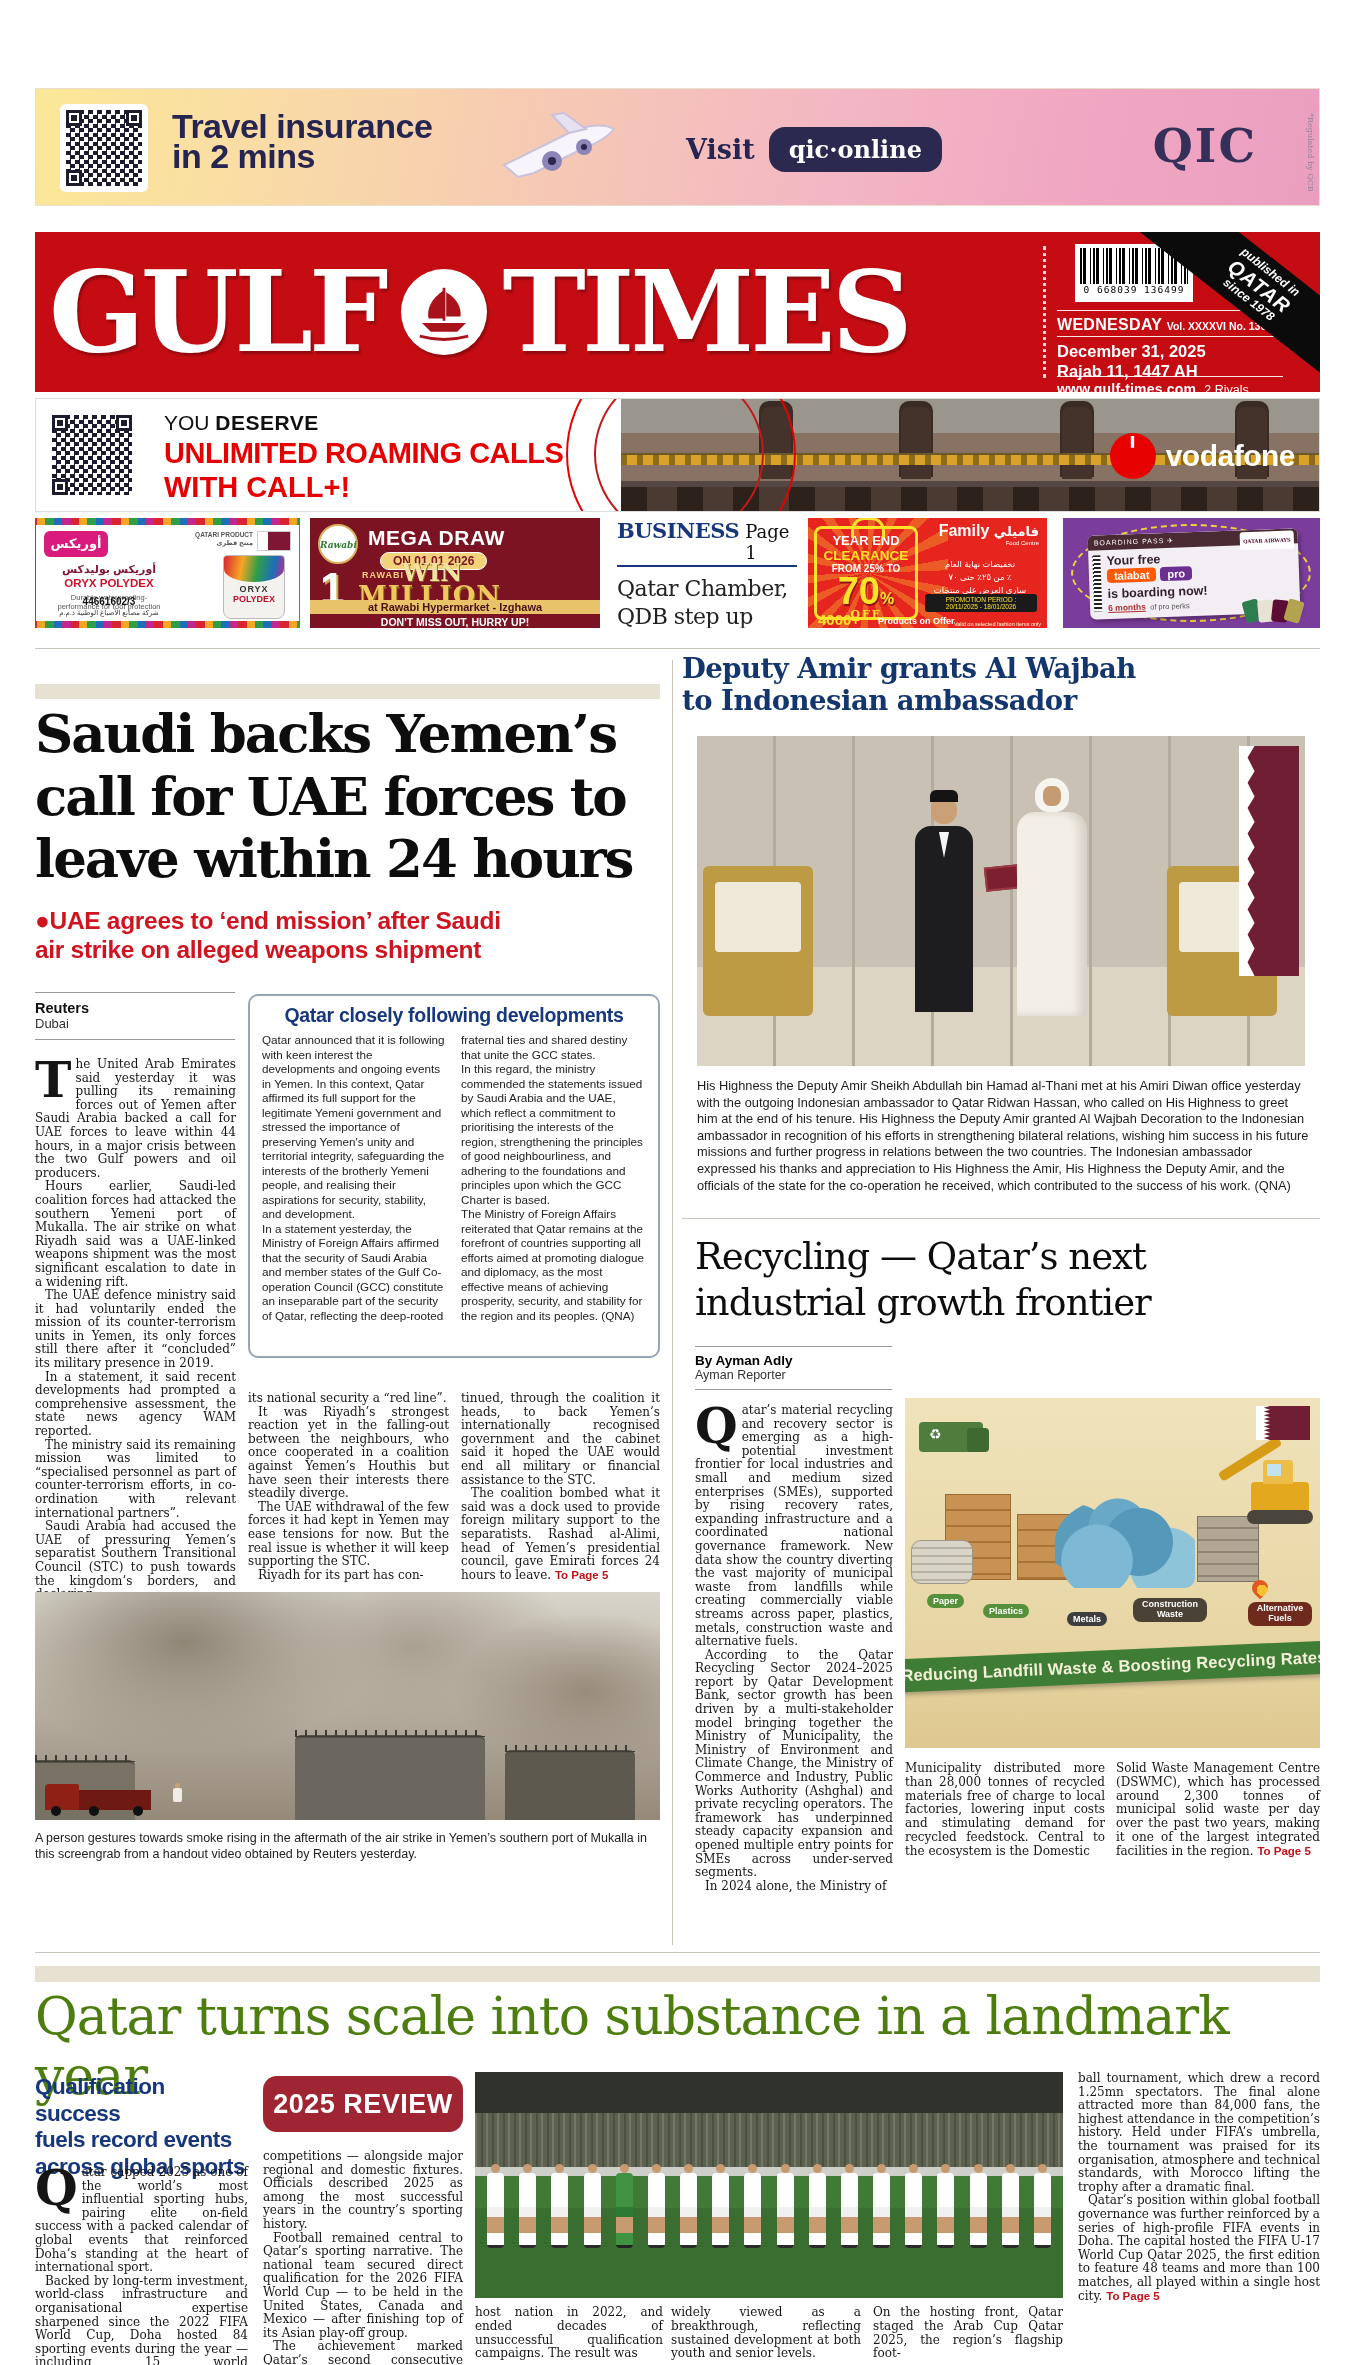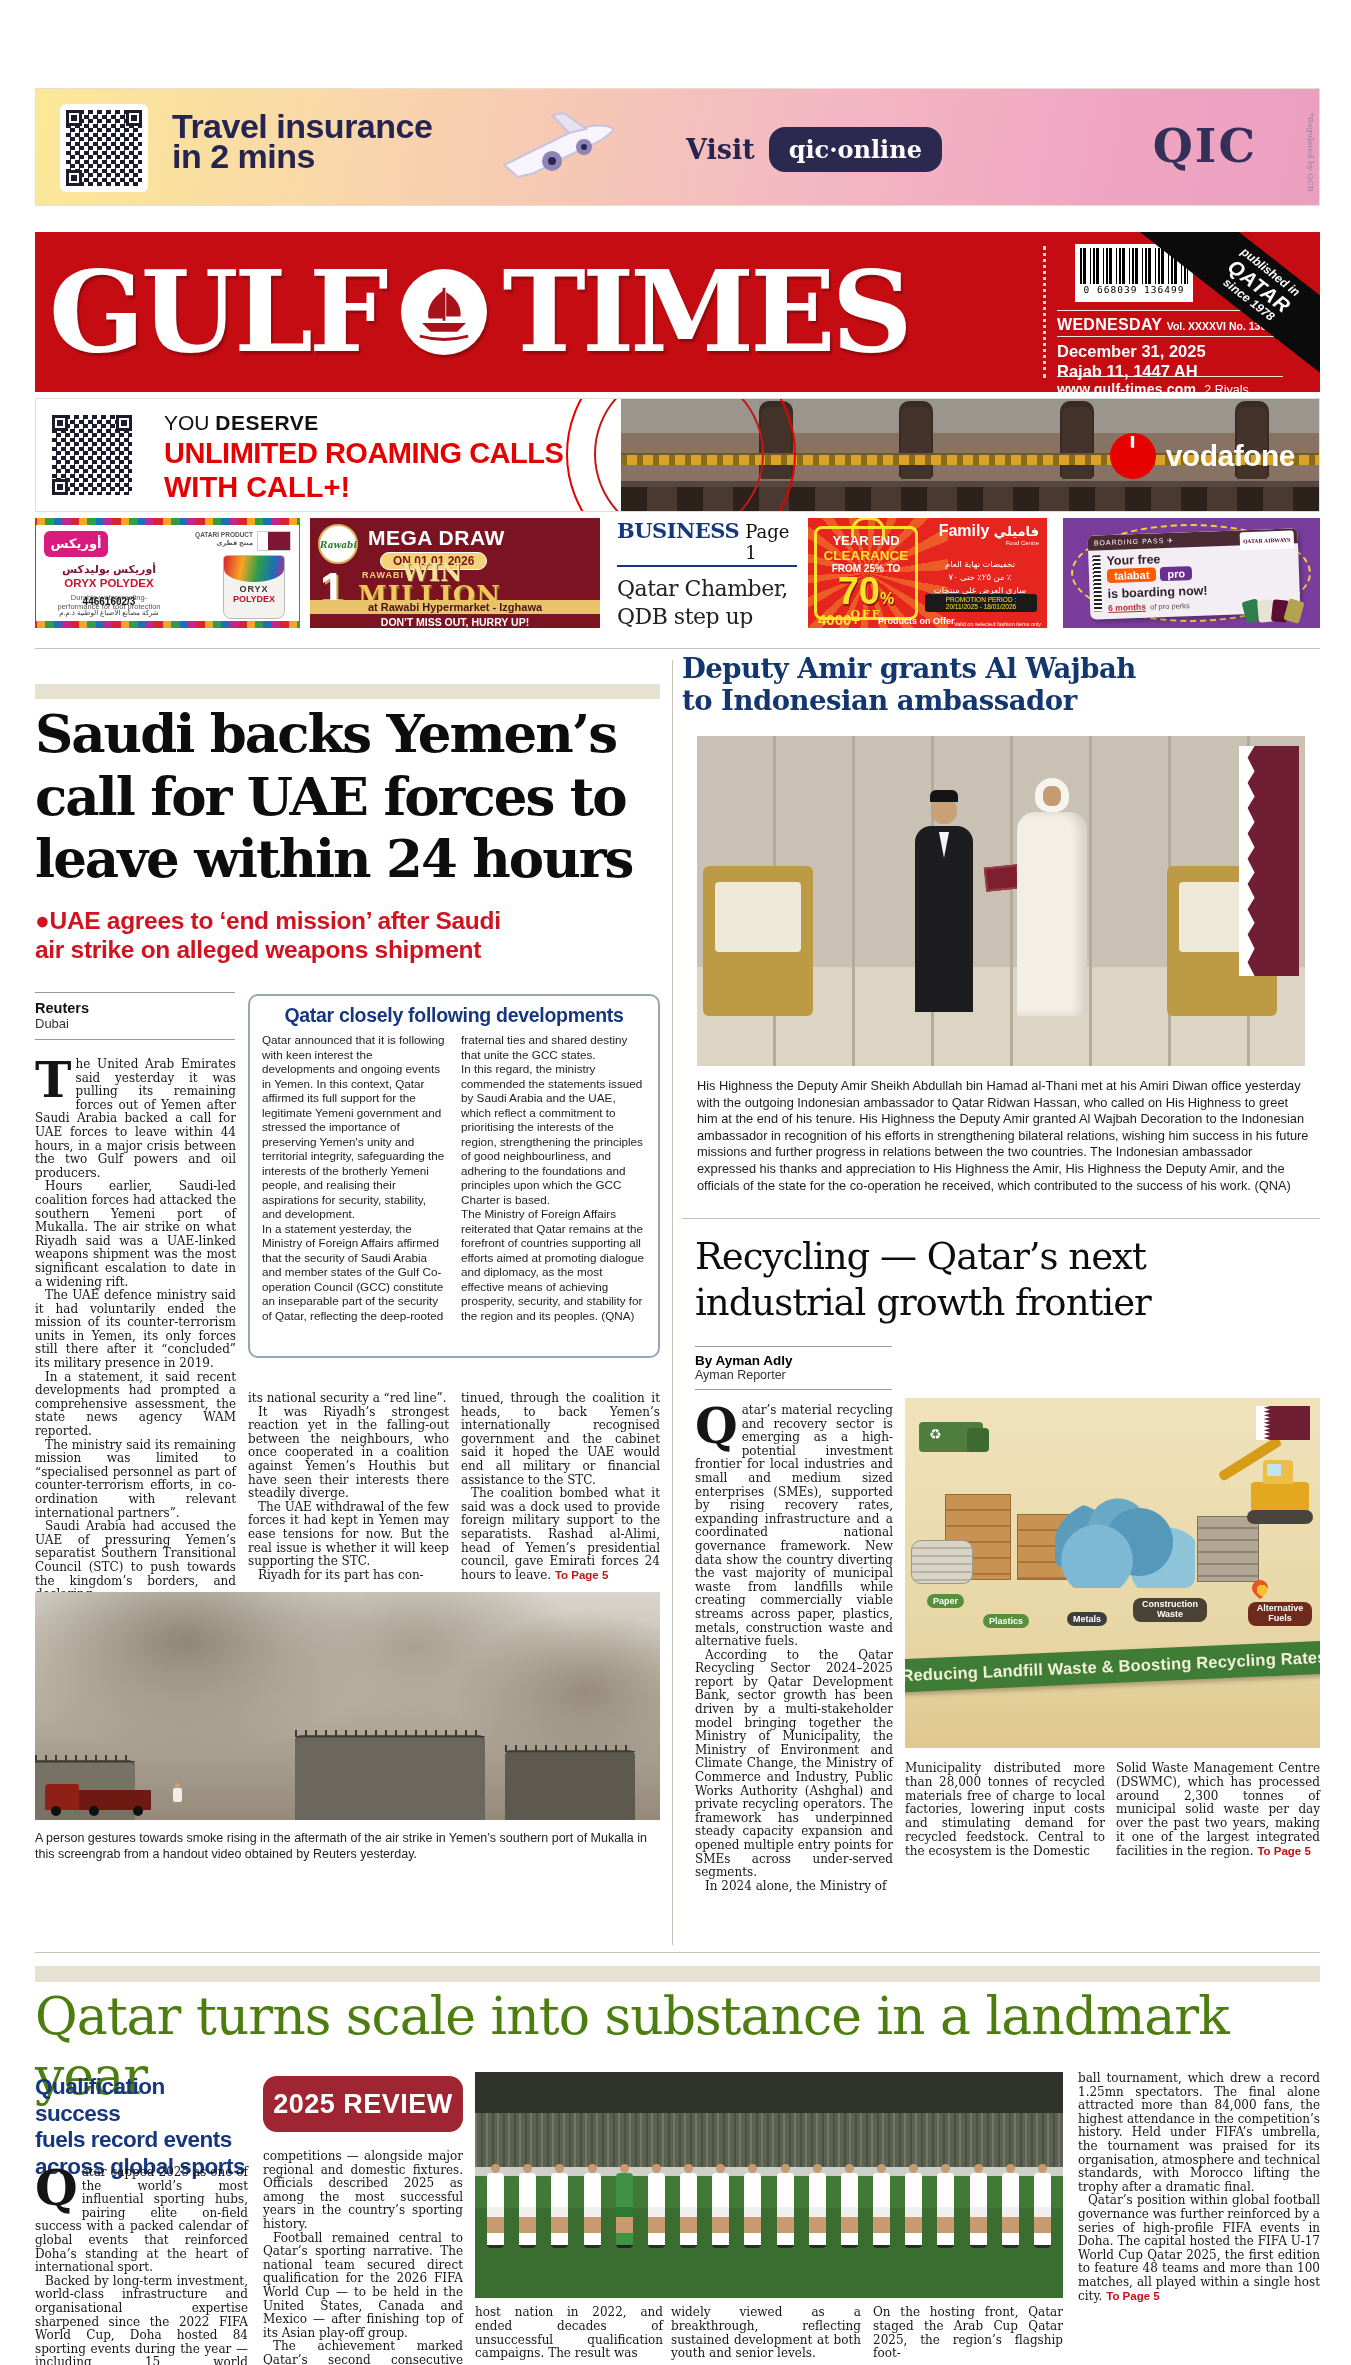--- a/index.html
+++ b/index.html
@@ -559,21 +559,21 @@
     <div class="bale" style="left:6px; top:142px; width:62px; height:44px;"></div>
     <div class="bluepile" style="left:150px; top:98px; width:140px; height:92px;"></div>
     <div class="brickstack" style="left:292px; top:118px; width:62px; height:66px;"></div>
     <div class="exc-arm" style="left:310px; top:56px; width:70px; height:10px;"></div>
     <div class="exc-body" style="left:346px; top:84px; width:58px; height:30px;"></div>
     <div class="exc-cab" style="left:358px; top:62px; width:30px; height:24px;"></div>
     <div class="exc-win" style="left:362px; top:66px; width:14px; height:12px;"></div>
     <div class="exc-track" style="left:342px; top:112px; width:66px; height:14px;"></div>
     <div class="qflag" style="right:10px; top:8px; width:54px; height:34px;"></div>
     <span class="chipl" style="left:22px; top:196px; background:#57903b;">Paper</span>
-    <span class="chipl" style="left:78px; top:216px; background:#57903b;">Plastics</span>
+    <span class="chipl" style="left:78px; top:206px; background:#57903b;">Plastics</span>
     <span class="chipl" style="left:162px; top:214px; background:#3e3e3e;">Metals</span>
     <span class="chipl" style="left:228px; top:200px; background:#4a4234; width:74px; white-space:normal; text-align:center; line-height:1.1;">Construction Waste</span>
     <span class="fire" style="right:52px; top:182px;"></span>
     <span class="chipl" style="right:8px; top:204px; background:#6e2a1c; width:64px; white-space:normal; text-align:center; line-height:1.1;">Alternative Fuels</span>
     <div class="banner">Reducing Landfill Waste &amp; Boosting Recycling Rates</div>
   </div>
 
   <div class="abs rca">
       <p>Municipality distributed more than 28,000 tonnes of recycled materials free of charge to local factories, lowering input costs and stimulating demand for recycled feedstock. Central to the ecosystem is the Domestic</p>
     </div>

